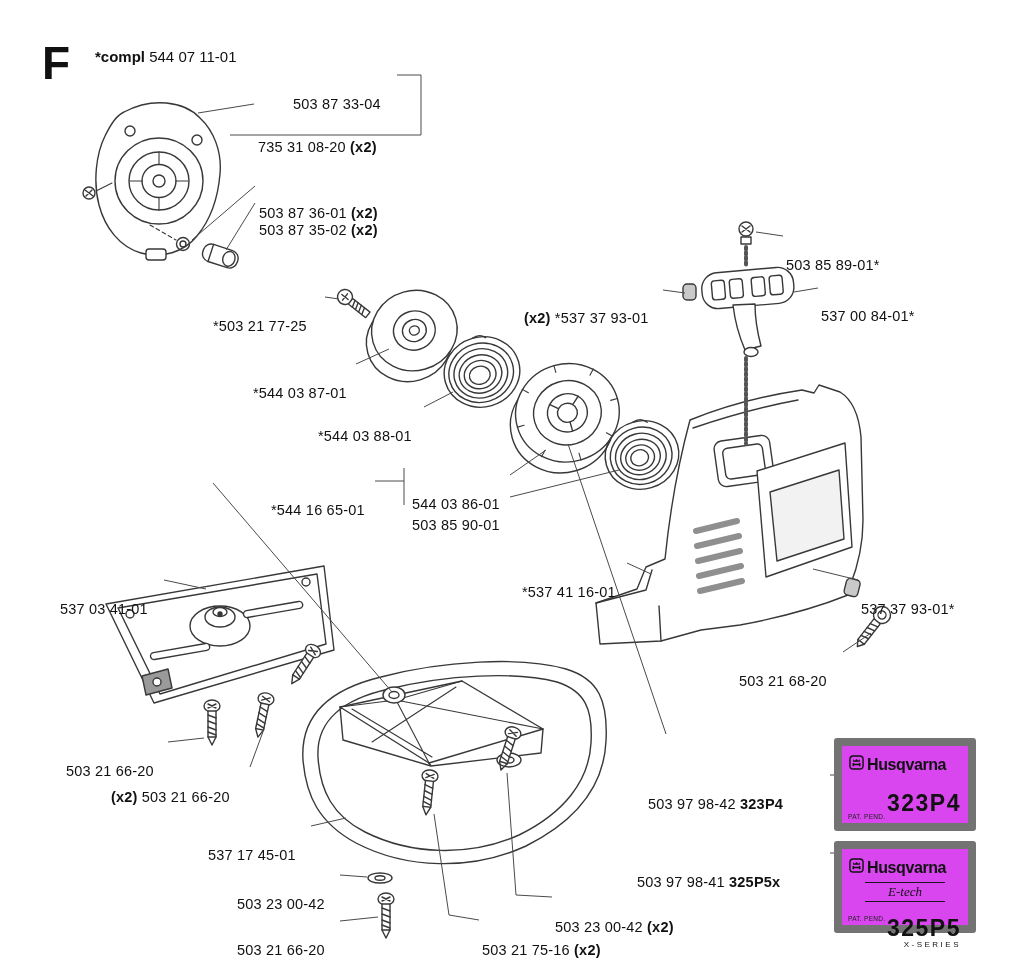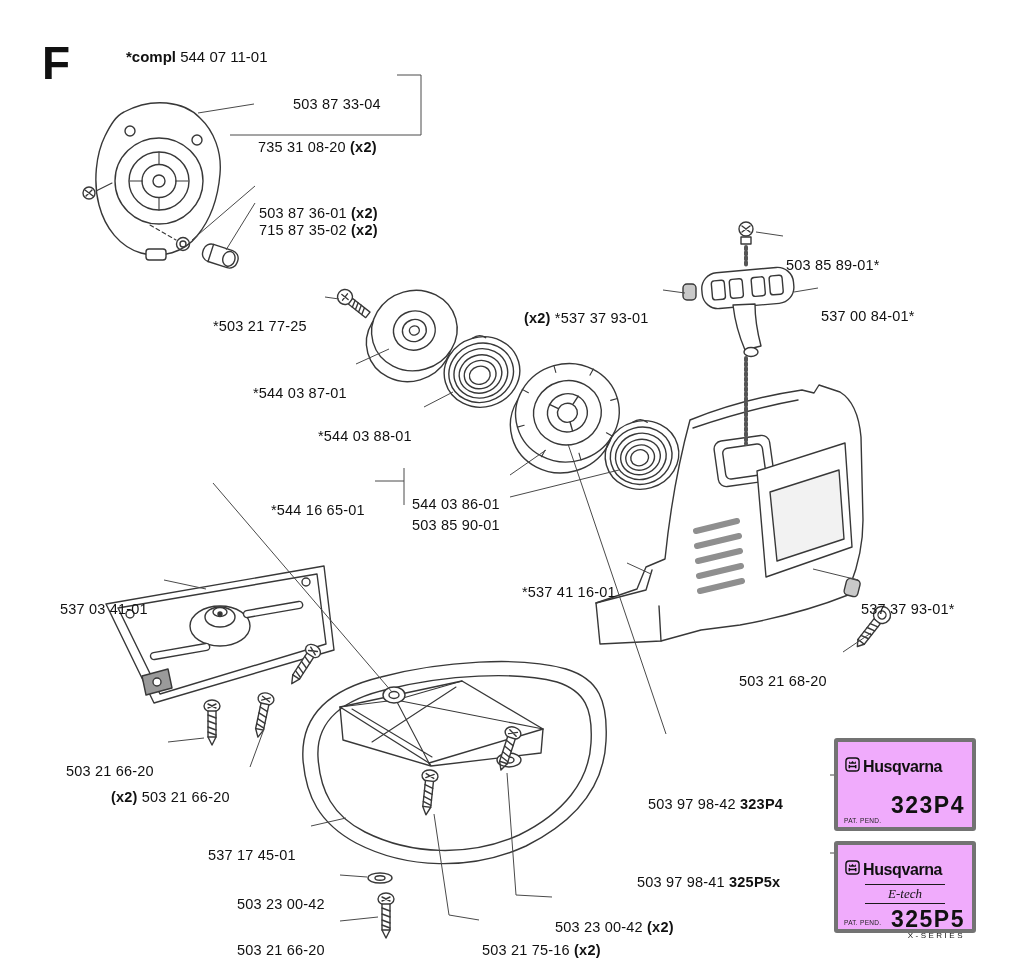--- a/index.html
+++ b/index.html
@@ -1,28 +1,28 @@
 <!DOCTYPE html>
 <html><head>
 <meta charset="utf-8">
 <style>
   html,body{margin:0;padding:0;background:#fff;}
   .stage{position:relative;width:1024px;height:978px;background:#fff;
          font-family:"Liberation Sans",sans-serif;color:#111;overflow:hidden;}
   .art{position:absolute;left:0;top:0;}
   .fletter{position:absolute;left:42px;top:36px;font-size:46px;font-weight:bold;letter-spacing:1px;}
-  .compl{position:absolute;left:95px;top:48px;font-size:15px;white-space:nowrap;margin-left:31px;}
+  .compl{position:absolute;left:95px;top:48px;font-size:15px;white-space:nowrap;}
   .b{font-weight:bold;}
   .callout{position:absolute;font-size:14.5px;white-space:nowrap;letter-spacing:.2px;margin-top:29px;}
-  .plate{position:absolute;width:142px;background:#f0abfc;border:4px solid #737373;border-radius:3px;
-         box-sizing:border-box;padding:15px 7px;}
+  .plate{position:absolute;width:142px;background:#d946ef;border:8px solid #737373;border-radius:3px;
+         box-sizing:border-box;padding:9px 7px;}
   .plate-brand{display:flex;align-items:center;gap:3px;}
   .hq-name{font-weight:bold;font-size:16px;letter-spacing:-0.4px;}
   .plate-model{font-size:23px;font-weight:bold;text-align:right;letter-spacing:1.5px;margin-top:16px;}
-  .plate-model.tight{margin-top:2px;}
+  .plate-model.tight{margin-top:13px;}
   .plate-etech{margin-top:5px;width:80px;margin-left:auto;margin-right:auto;text-align:center;
                font-family:"Liberation Serif",serif;font-style:italic;font-size:13px;
                border-top:1.5px solid #1a1a1a;border-bottom:1.5px solid #1a1a1a;padding:1px 0;}
   .plate-series{font-size:8px;font-weight:normal;text-align:right;letter-spacing:2.5px;margin-top:-2px;}
   .plate-pat{position:absolute;left:6px;bottom:3px;font-size:6.5px;color:#222;letter-spacing:.3px;}
 </style>
 </head>
 <body>
 
 <div class="stage">
@@ -244,21 +244,21 @@
       <path d="M568,444 L666,734"></path>
     </g>
   </svg>
 
   <div class="fletter">F</div>
   <div class="compl"><span class="b">*compl</span><span> 544 07 11-01</span></div>
 
   <div class="callout" style="left:293px;top:67px"><span class="b"></span><span>503 87 33-04</span><span class="b"></span></div>
   <div class="callout" style="left:258px;top:110px"><span class="b"></span><span>735 31 08-20 </span><span class="b">(x2)</span></div>
   <div class="callout" style="left:259px;top:176px"><span class="b"></span><span>503 87 36-01 </span><span class="b">(x2)</span></div>
-  <div class="callout" style="left:259px;top:193px"><span class="b"></span><span>715 87 35-02 </span><span class="b">(x2)</span></div>
+  <div class="callout" style="left:259px;top:193px"><span class="b"></span><span>503 87 35-02 </span><span class="b">(x2)</span></div>
   <div class="callout" style="left:213px;top:289px"><span class="b"></span><span>*503 21 77-25</span><span class="b"></span></div>
   <div class="callout" style="left:253px;top:356px"><span class="b"></span><span>*544 03 87-01</span><span class="b"></span></div>
   <div class="callout" style="left:318px;top:399px"><span class="b"></span><span>*544 03 88-01</span><span class="b"></span></div>
   <div class="callout" style="left:524px;top:281px"><span class="b">(x2) </span><span>*537 37 93-01</span><span class="b"></span></div>
   <div class="callout" style="left:786px;top:228px"><span class="b"></span><span>503 85 89-01*</span><span class="b"></span></div>
   <div class="callout" style="left:821px;top:279px"><span class="b"></span><span>537 00 84-01*</span><span class="b"></span></div>
   <div class="callout" style="left:271px;top:473px"><span class="b"></span><span>*544 16 65-01</span><span class="b"></span></div>
   <div class="callout" style="left:412px;top:467px"><span class="b"></span><span>544 03 86-01</span><span class="b"></span></div>
   <div class="callout" style="left:412px;top:488px"><span class="b"></span><span>503 85 90-01</span><span class="b"></span></div>
   <div class="callout" style="left:522px;top:555px"><span class="b"></span><span>*537 41 16-01</span><span class="b"></span></div>

